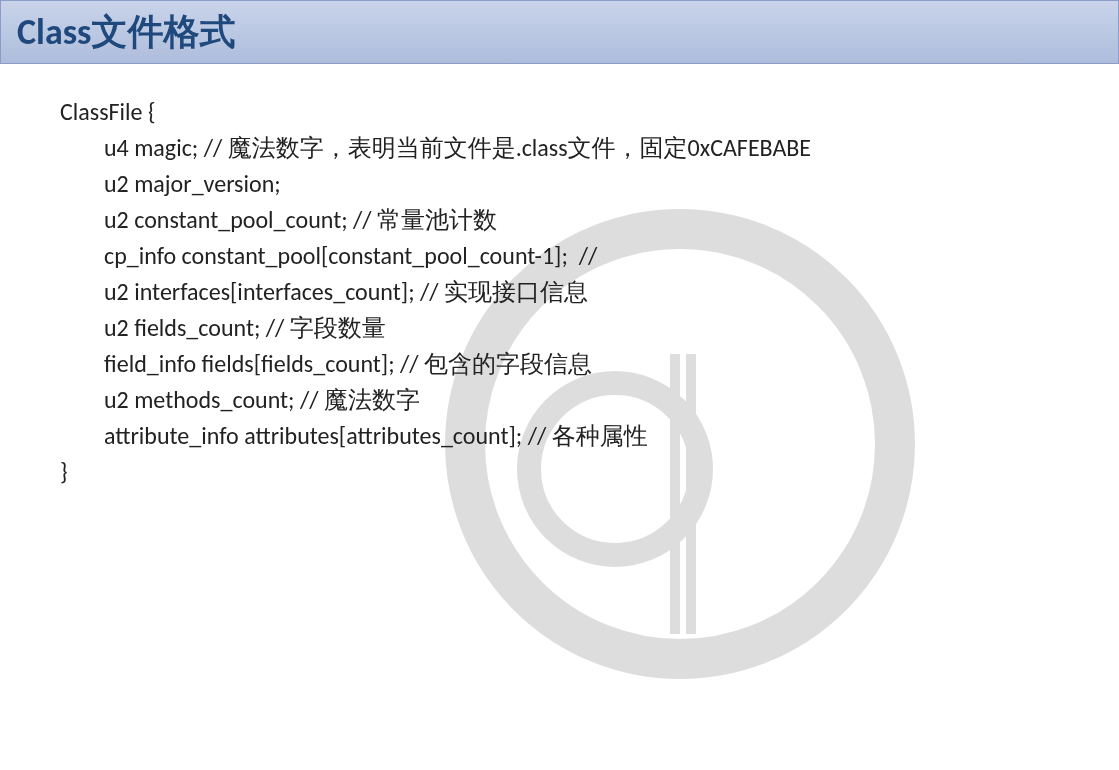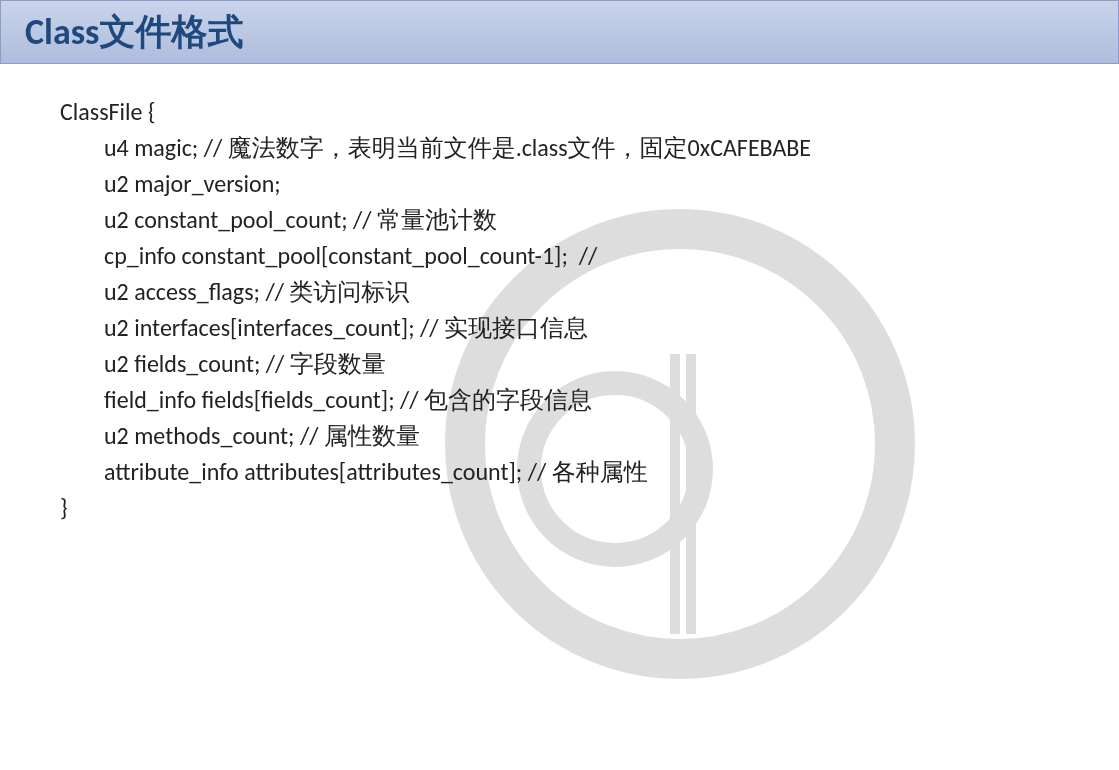--- a/index.html
+++ b/index.html
@@ -15,21 +15,21 @@
       position: relative;
       overflow: hidden;
     }
     .header-bar {
       width: 100%;
       height: 64px;
       background: linear-gradient(to bottom, #c9d4ea 0%, #aebddc 100%);
       border: 1px solid #8a9cc7;
       display: flex;
       align-items: center;
-      padding-left: 24px;
+      padding-left: 16px;
     }
     .header-title {
       font-size: 36px;
       font-weight: bold;
       color: #1f497d;
     }
     .content-area {
       position: relative;
       padding: 30px 0 13px 60px;
       height: calc(100% - 64px);
@@ -72,21 +72,20 @@
     <rect x="246" y="150" width="10" height="280" fill="#c3c3c3"></rect>
     <circle cx="175" cy="265" r="86" fill="none" stroke="#c3c3c3" stroke-width="24"></circle>
   </svg>
 
   <div class="code-block">
     <div class="code-line">ClassFile {</div>
     <div class="code-line indent">u4 magic; // 魔法数字，表明当前文件是.class文件，固定0xCAFEBABE</div>
     <div class="code-line indent">u2 major_version;</div>
     <div class="code-line indent">u2 constant_pool_count; // 常量池计数</div>
     <div class="code-line indent">cp_info constant_pool[constant_pool_count-1];  //</div>
-    <div class="code-line indent">u2 access_flags; // 类访问标识</div>
     <div class="code-line indent">u2 interfaces[interfaces_count]; // 实现接口信息</div>
     <div class="code-line indent">u2 fields_count; // 字段数量</div>
     <div class="code-line indent">field_info fields[fields_count]; // 包含的字段信息</div>
-    <div class="code-line indent">u2 methods_count; // 属性数量</div>
+    <div class="code-line indent">u2 methods_count; // 魔法数字</div>
     <div class="code-line indent">attribute_info attributes[attributes_count]; // 各种属性</div>
     <div class="code-line">}</div>
   </div>
 </div>
 
 </body></html>

